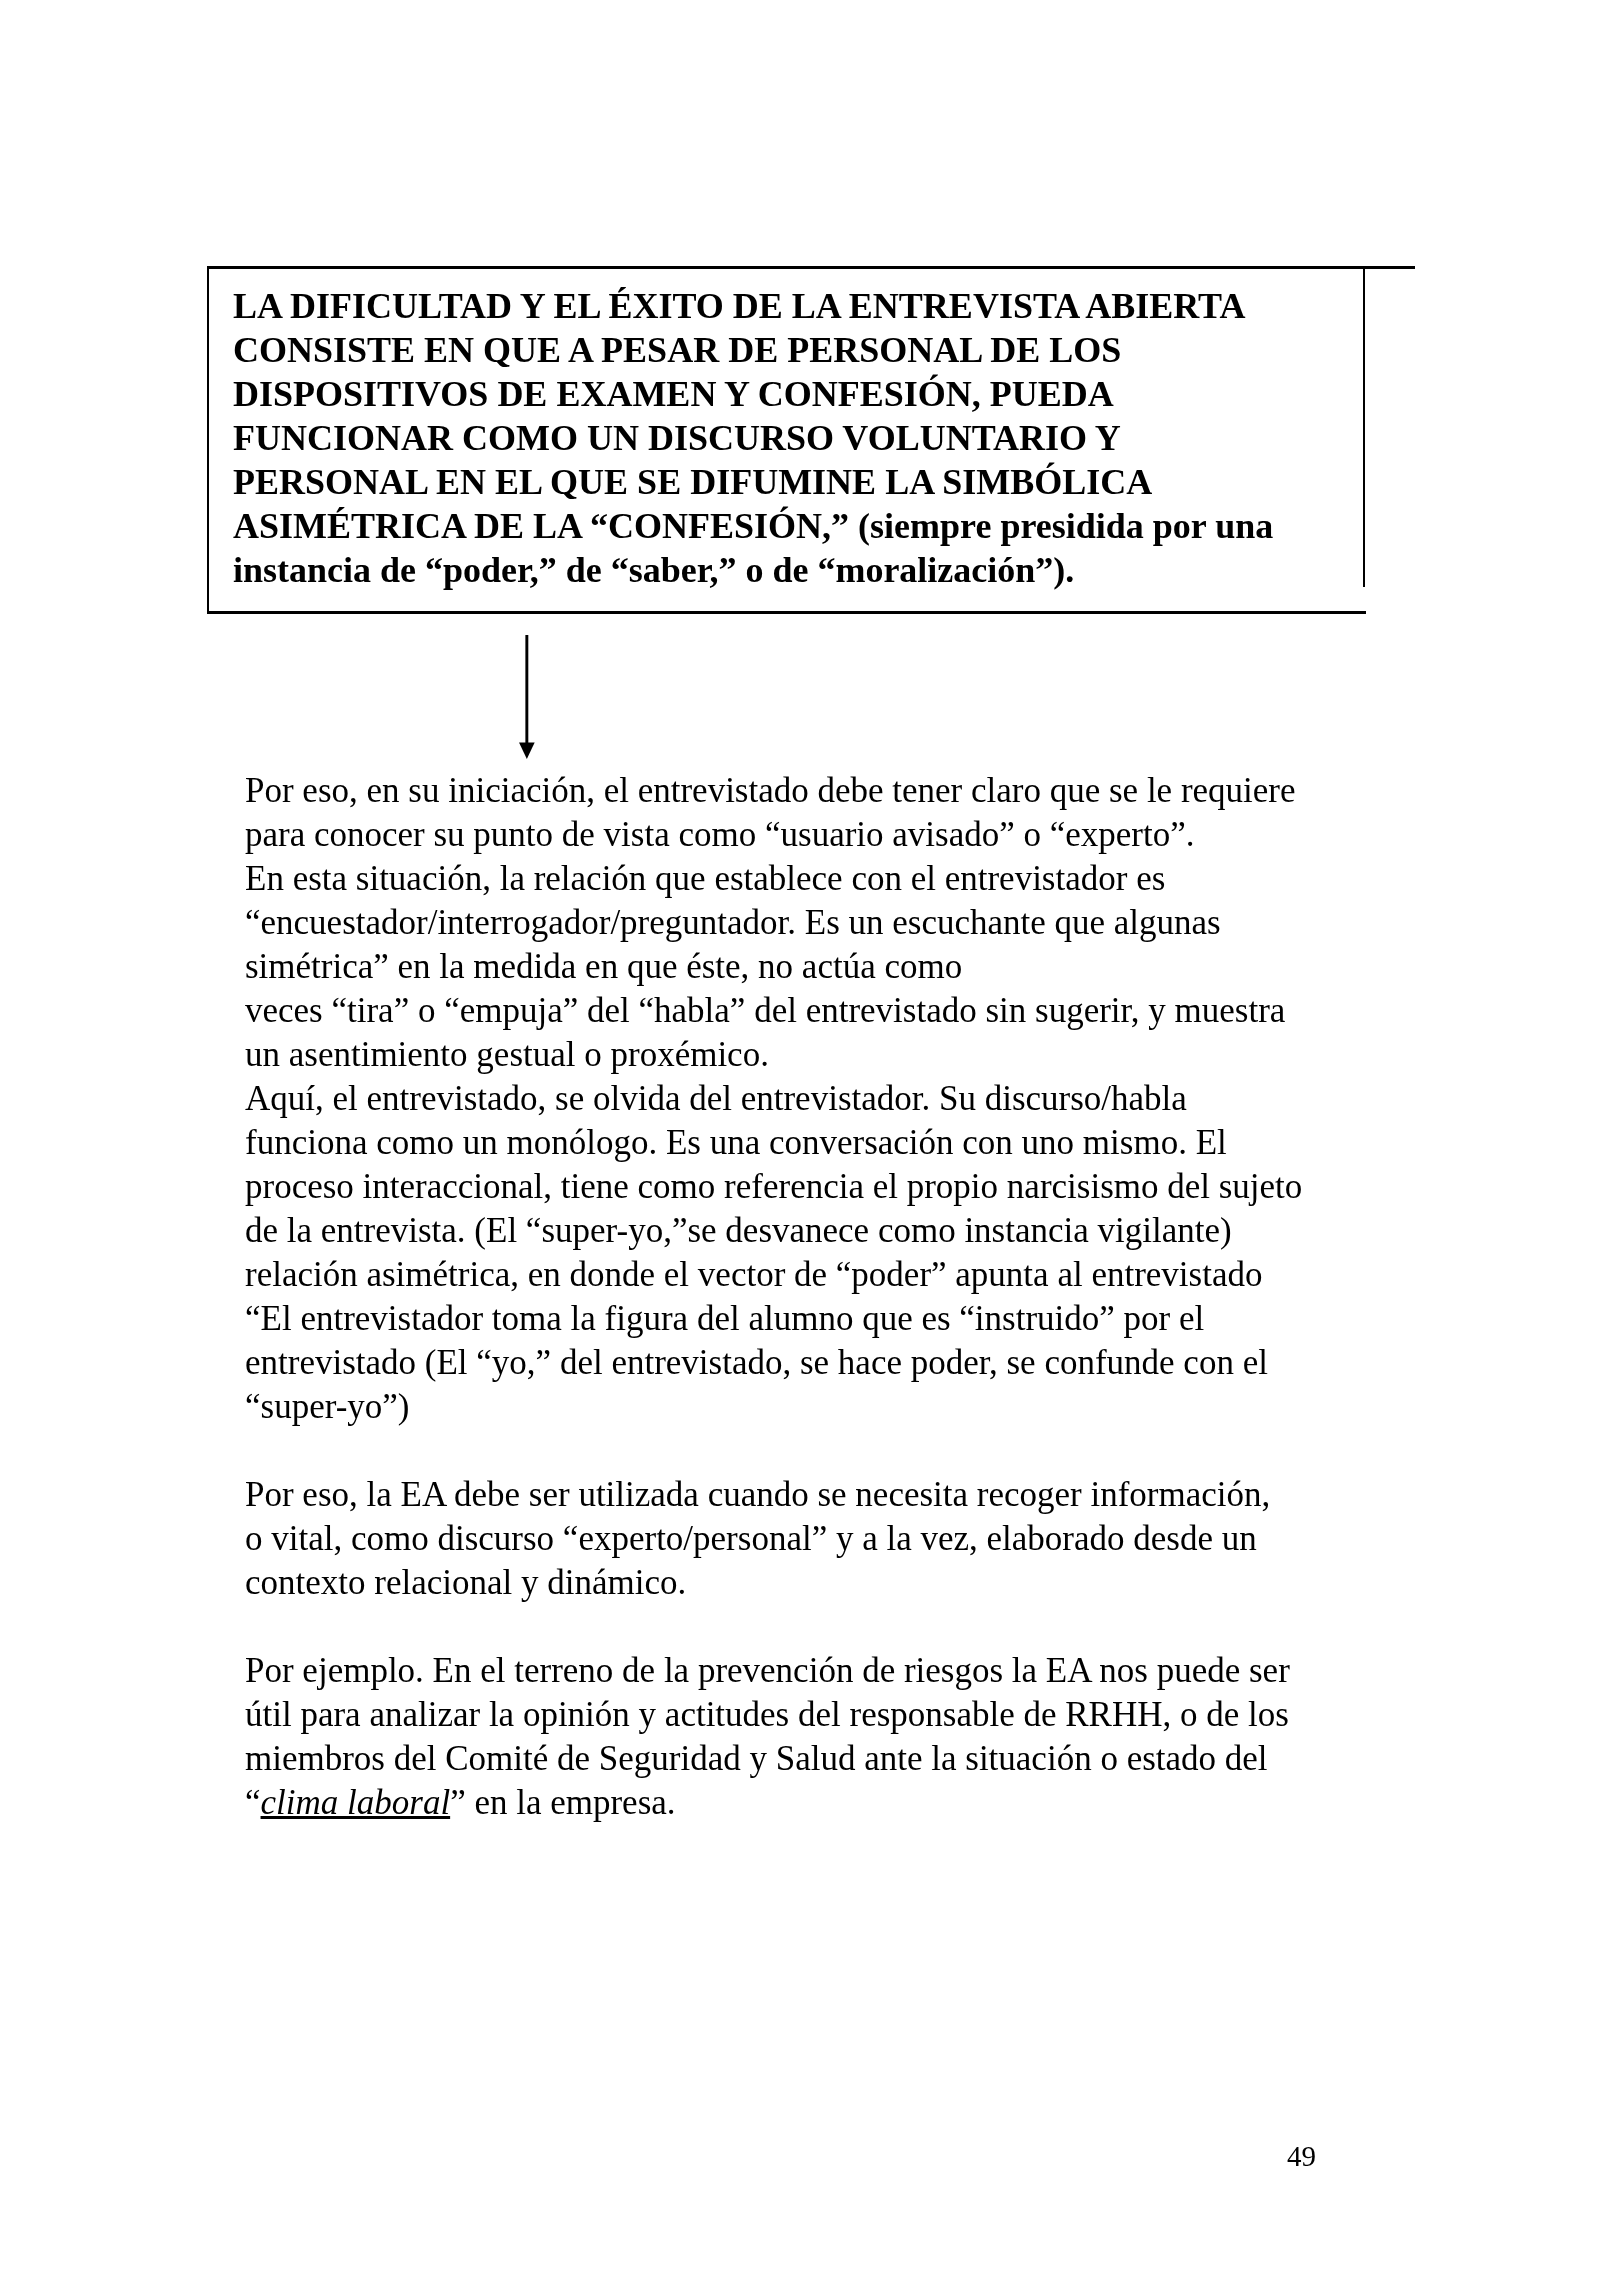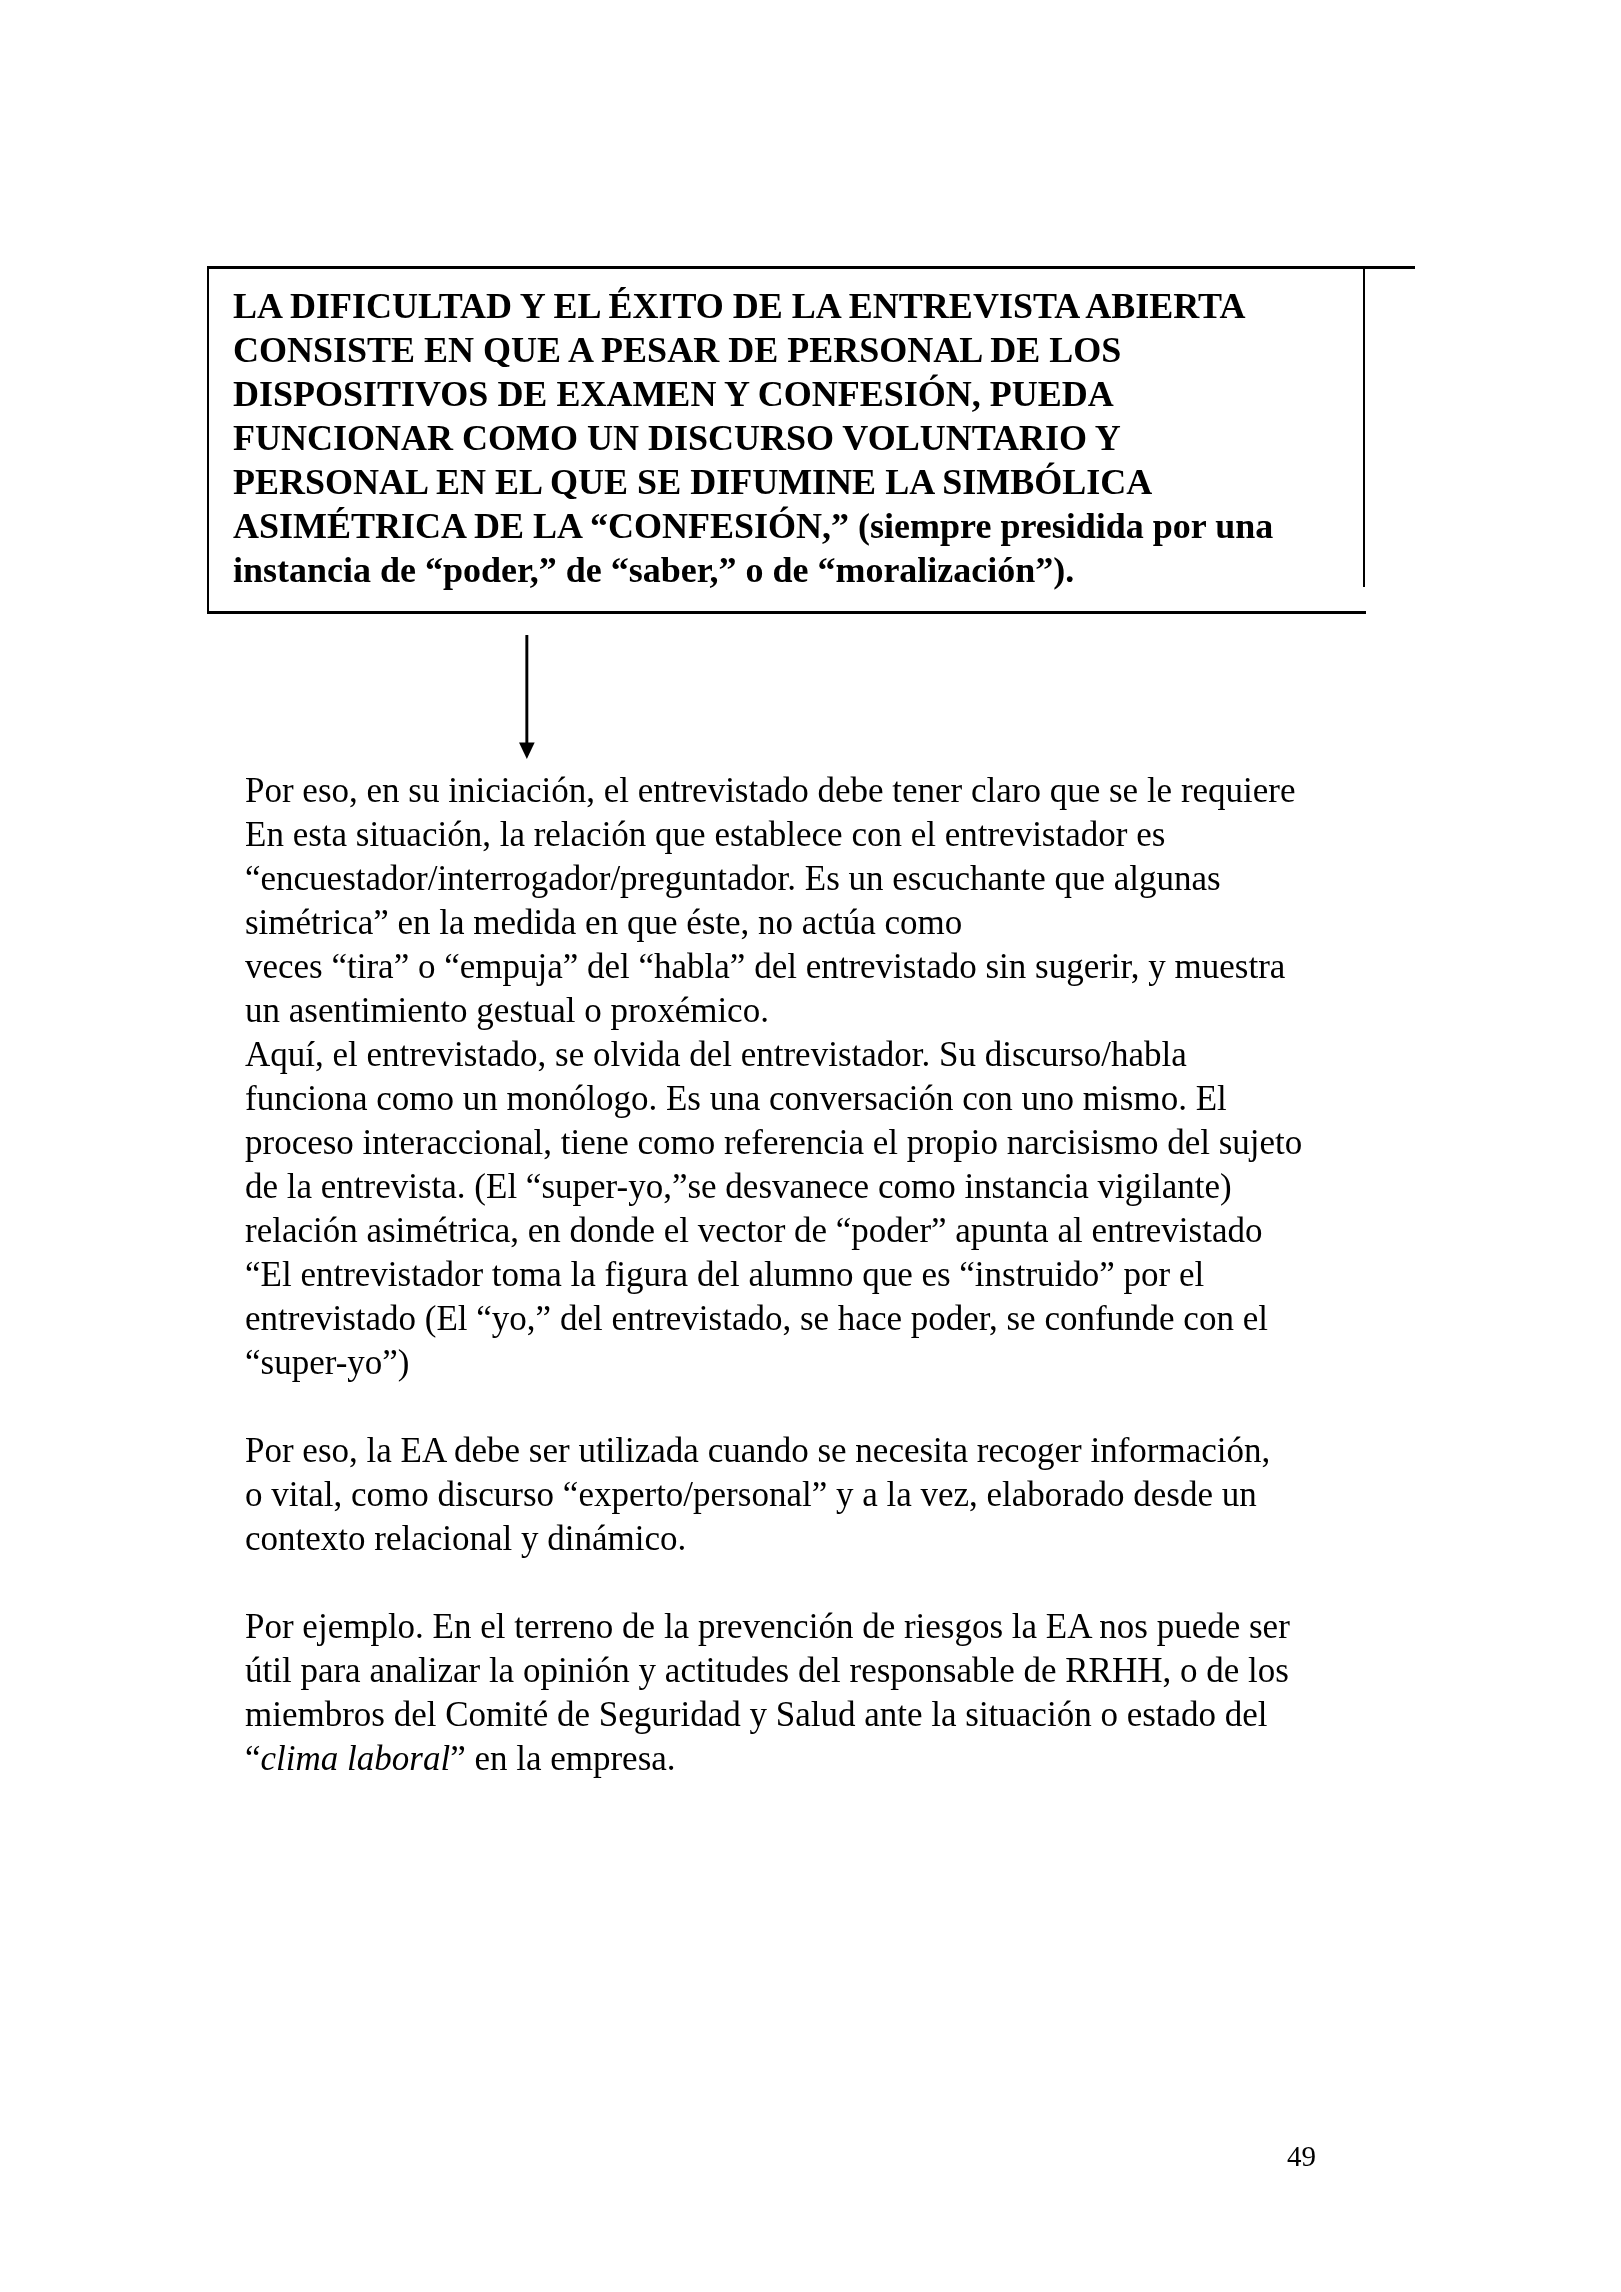--- a/index.html
+++ b/index.html
@@ -8,21 +8,21 @@
   .page { position: absolute; left: 0; top: 0; width: 1501px; height: 2293px; }
   .line { position: absolute; background: #000; }
   .box-text { position: absolute; left: 233px; top: 284px; width: 1127px;
               font-weight: bold; font-size: 36px; line-height: 44px; }
   .box-text .ln { display: block; white-space: nowrap; }
   .arrow { position: absolute; left: 519px; top: 635px; width: 15.7px; height: 125px; }
   .body { position: absolute; left: 217px; top: 769px; width: 1176px;
           font-size: 35px; line-height: 44px; margin-left: 28px; }
   .body .ln { display: block; white-space: nowrap; }
   .body .gap { display: block; height: 44px; }
-  .body em { font-style: italic; }
+  .body em { font-style: italic; text-decoration: underline; }
   .page-num { position: absolute; left: 1287px; top: 2140px; font-size: 29px; }
 </style>
 </head>
 <body>
 
 <div class="page">
 
   <div class="line" style="left:207px; top:266px; width:1208px; height:2.9px;"></div>
   <div class="line" style="left:207px; top:266px; width:2px; height:348px;"></div>
   <div class="line" style="left:1363px; top:266px; width:2px; height:321px;"></div>
@@ -39,20 +39,21 @@
   </div>
 
   <svg class="arrow" viewBox="0 0 16 128">
     <rect x="6.5" y="0" width="3" height="112" fill="#000"></rect>
     <polygon points="0,110 16,110 8,127" fill="#000"></polygon>
   </svg>
 
   <div class="body">
     <div>
       <span class="ln">Por eso, en su iniciación, el entrevistado debe tener claro que se le requiere</span>
+      <span class="ln">para conocer su punto de vista como “usuario avisado” o “experto”.</span>
       <span class="ln">En esta situación, la relación que establece con el entrevistador es</span>
       <span class="ln">“encuestador/interrogador/preguntador. Es un escuchante que algunas</span>
       <span class="ln">simétrica” en la medida en que éste, no actúa como</span>
       <span class="ln">veces “tira” o “empuja” del “habla” del entrevistado sin sugerir, y muestra</span>
       <span class="ln">un asentimiento gestual o proxémico.</span>
       <span class="ln">Aquí, el entrevistado, se olvida del entrevistador. Su discurso/habla</span>
       <span class="ln">funciona como un monólogo. Es una conversación con uno mismo. El</span>
       <span class="ln">proceso interaccional, tiene como referencia el propio narcisismo del sujeto</span>
       <span class="ln">de la entrevista. (El “super-yo,”se desvanece como instancia vigilante)</span>
       <span class="ln">relación asimétrica, en donde el vector de “poder” apunta al entrevistado</span>

